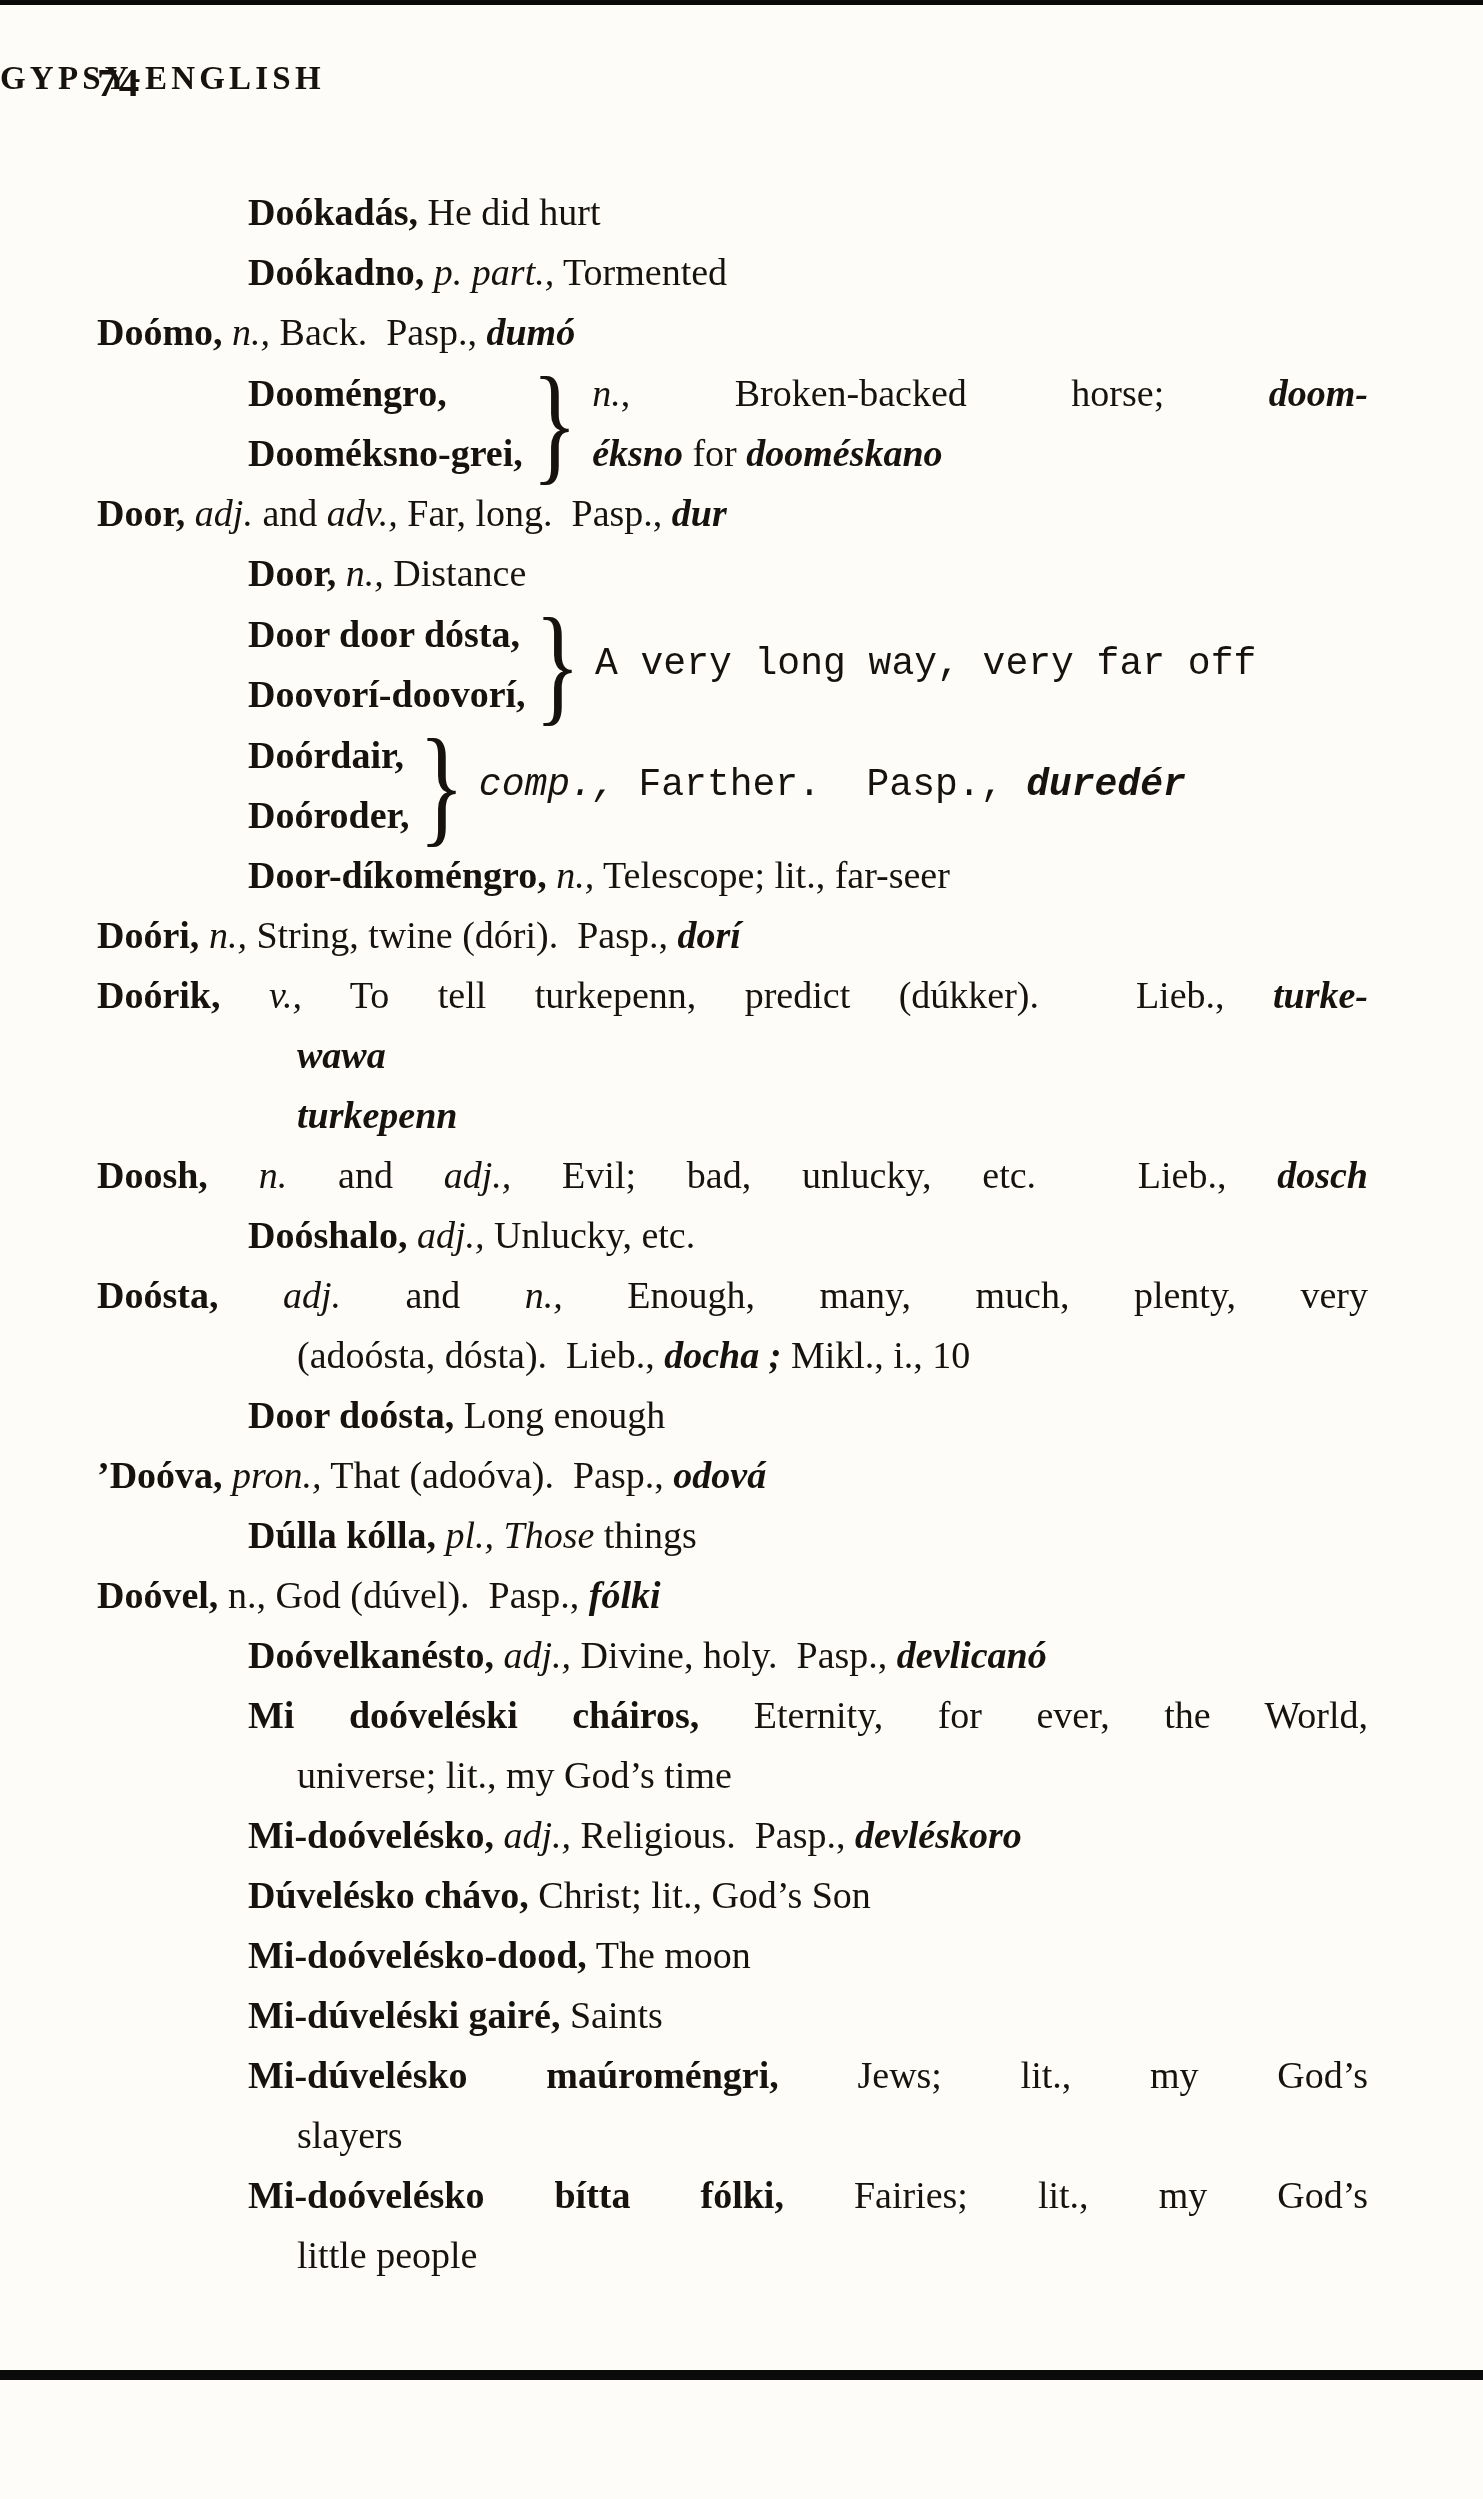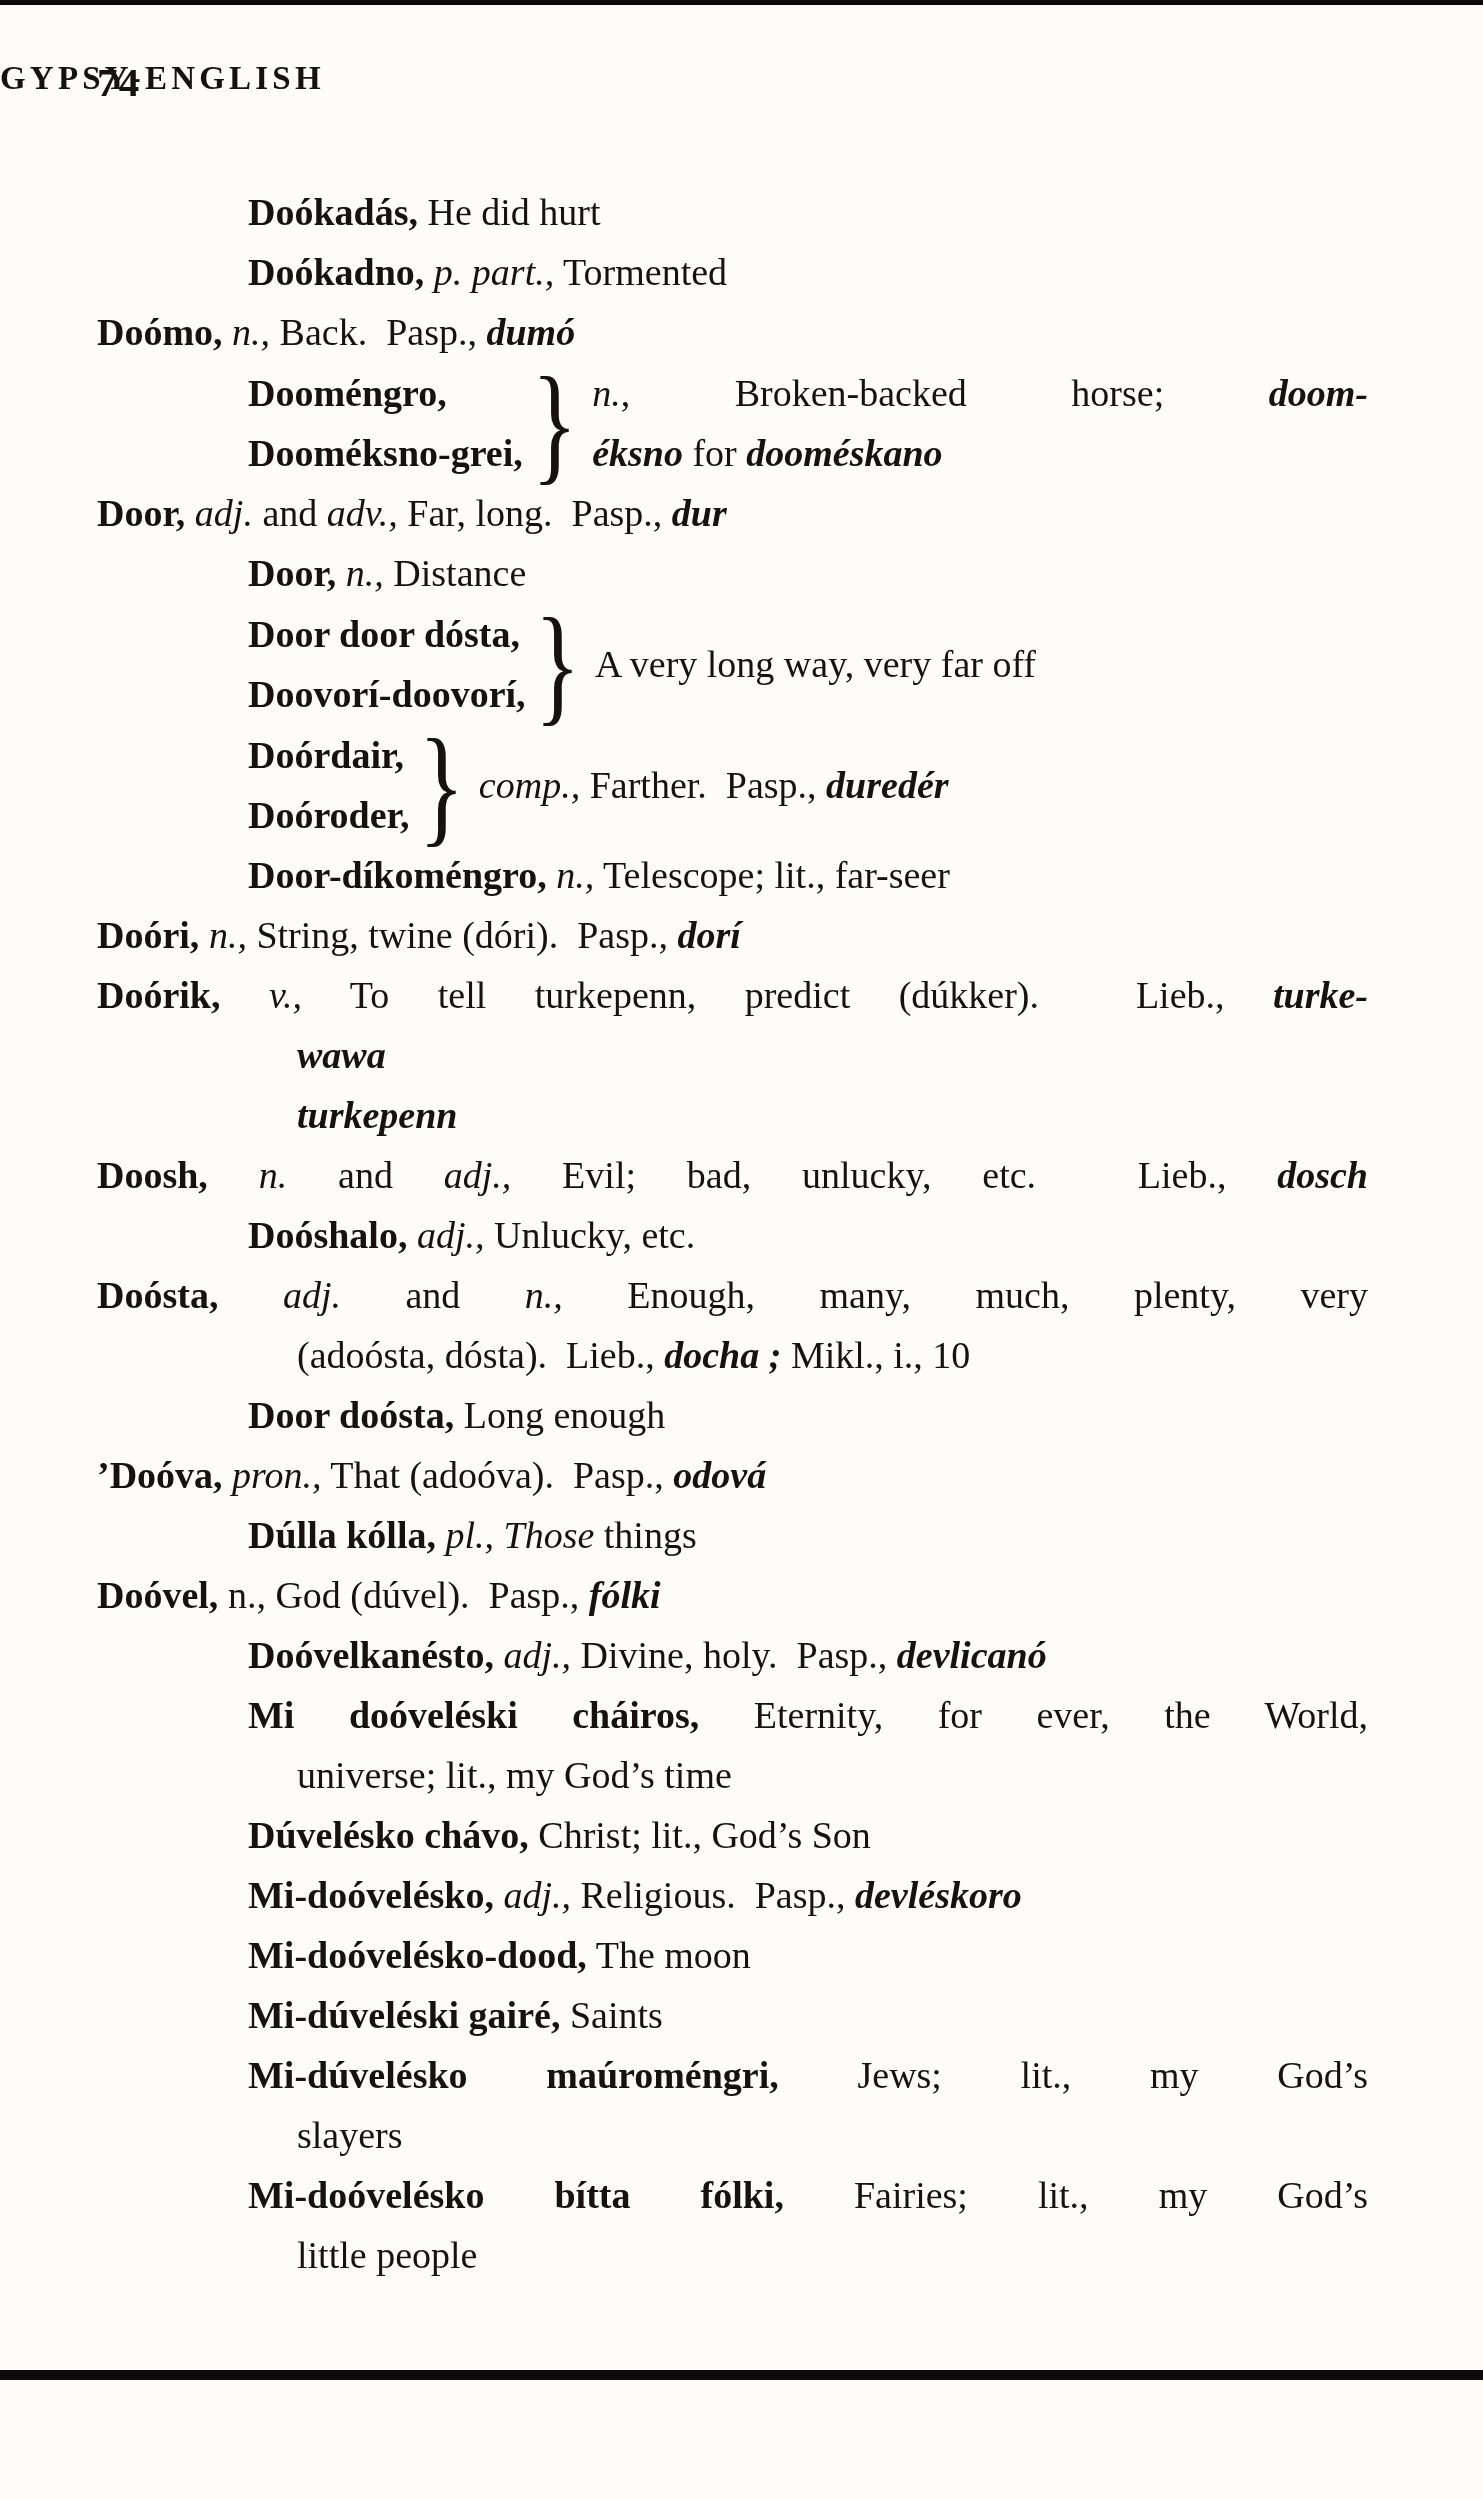--- a/index.html
+++ b/index.html
@@ -42,21 +42,21 @@
   .bgroup { display: flex; align-items: center; padding-left: 151px; }
   .bg-left { flex: 0 0 auto; }
   .bg-brace {
     flex: 0 0 auto;
     font-size: 132px; line-height: 121px;
     transform: scale(0.72, 1.0);
     margin: 0 6px 0 0;
     font-weight: 400;
   }
   .bg-right { flex: 1 1 auto; min-width: 0; }
-  .bg-right.center { display: flex; align-items: center; }
+  .bg-right.center { display: flex; align-items: center; font-family: Liberation Mono, monospace; }
   .bg-right.center .line { flex: 1; }
 </style>
 </head>
 <body>
 
 <div class="page">
   <div class="scan-edge top"></div>
 
   <header class="pghead">
     <span class="pagenum">74</span>
@@ -109,22 +109,22 @@
       <div class="line ind1"><span class="b">Doóshalo, </span><span class="i">adj.,</span><span> Unlucky, etc.</span></div>
       <div class="line ind0 just"><span class="b">Doósta, </span><span class="i">adj.</span><span> and </span><span class="i">n.,</span><span> Enough, many, much, plenty, very</span></div>
       <div class="line ind2"><span>(adoósta, dósta).  Lieb., </span><span class="bi">docha ;</span><span> Mikl., i., 10</span></div>
       <div class="line ind1"><span class="b">Door doósta,</span><span> Long enough</span></div>
       <div class="line ind0"><span class="b">’Doóva, </span><span class="i">pron.,</span><span> That (adoóva).  Pasp., </span><span class="bi">odová</span></div>
       <div class="line ind1"><span class="b">Dúlla kólla, </span><span class="i">pl.,</span><span> </span><span class="i">Those</span><span> things</span></div>
       <div class="line ind0"><span class="b">Doóvel,</span><span> n., God (dúvel).  Pasp., </span><span class="bi">fólki</span></div>
       <div class="line ind1"><span class="b">Doóvelkanésto, </span><span class="i">adj.,</span><span> Divine, holy.  Pasp., </span><span class="bi">devlicanó</span></div>
       <div class="line ind1 just"><span class="b">Mi doóveléski cháiros,</span><span> Eternity, for ever, the World,</span></div>
       <div class="line ind2"><span>universe; lit., my God’s time</span></div>
+      <div class="line ind1"><span class="b">Mi-doóvelésko, </span><span class="i">adj.,</span><span> Religious.  Pasp., </span><span class="bi">devléskoro</span></div>
       <div class="line ind1"><span class="b">Dúvelésko chávo,</span><span> Christ; lit., God’s Son</span></div>
-      <div class="line ind1"><span class="b">Mi-doóvelésko, </span><span class="i">adj.,</span><span> Religious.  Pasp., </span><span class="bi">devléskoro</span></div>
       <div class="line ind1"><span class="b">Mi-doóvelésko-dood,</span><span> The moon</span></div>
       <div class="line ind1"><span class="b">Mi-dúveléski gairé,</span><span> Saints</span></div>
       <div class="line ind1 just"><span class="b">Mi-dúvelésko maúroméngri,</span><span> Jews; lit., my God’s</span></div>
       <div class="line ind2"><span>slayers</span></div>
       <div class="line ind1 just"><span class="b">Mi-doóvelésko bítta fólki,</span><span> Fairies; lit., my God’s</span></div>
       <div class="line ind2"><span>little people</span></div>
     </main>
 
   <div class="scan-edge bottom"></div>
 </div>

